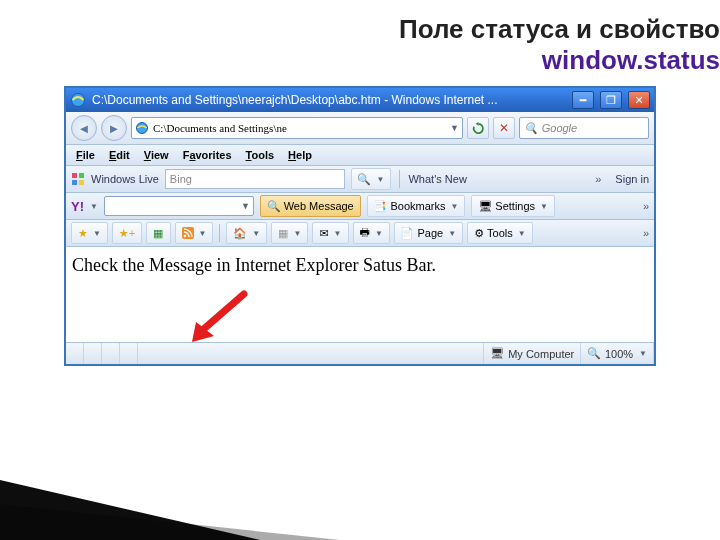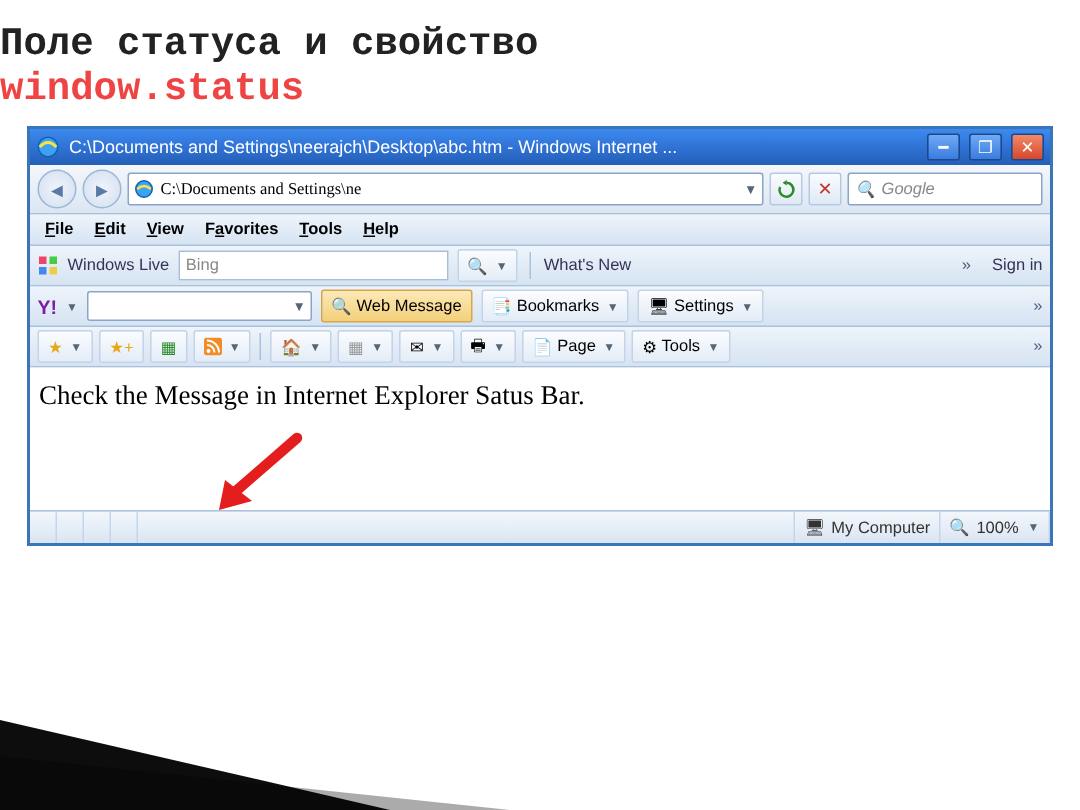--- a/index.html
+++ b/index.html
@@ -5,36 +5,36 @@
   * { box-sizing: border-box; margin: 0; padding: 0; }
   body {
     width: 720px;
     height: 540px;
     background: #fff;
     font-family: Tahoma, Arial, sans-serif;
     overflow: hidden;
     position: relative;
   }
   .slide-title {
-    text-align: left;
+    text-align: right;
     padding: 14px 0 6px;
-    font-family: Liberation Mono, monospace;
+    font-family: Liberation Sans, sans-serif;
   }
   .slide-title .line1 {
     font-weight: bold;
     font-size: 26px;
     color: #222;
   }
   .slide-title .line2 {
     font-weight: bold;
     font-size: 26px;
-    color: #ef4444;
+    color: #4c1d95;
   }
   .shot {
-    width: 684px;
+    width: 592px;
     margin: 4px auto 0;
     border: 2px solid #3a75b8;
     background: #d7e4f2;
     font-size: 11px;
   }
   .titlebar {
     height: 24px;
     background: linear-gradient(#3d8af0,#2d6ed0 60%,#245fb5);
     display: flex;
     align-items: center;

